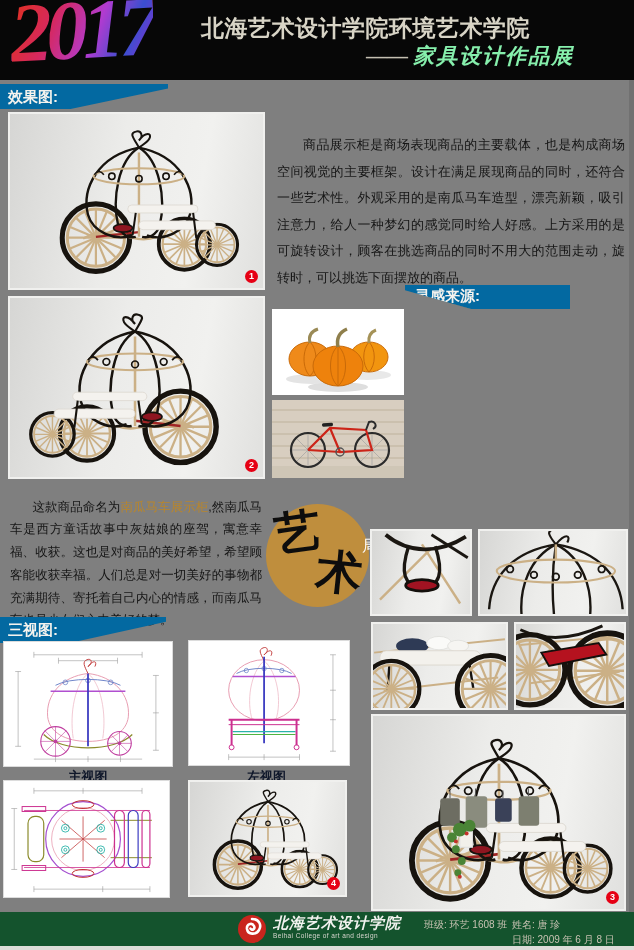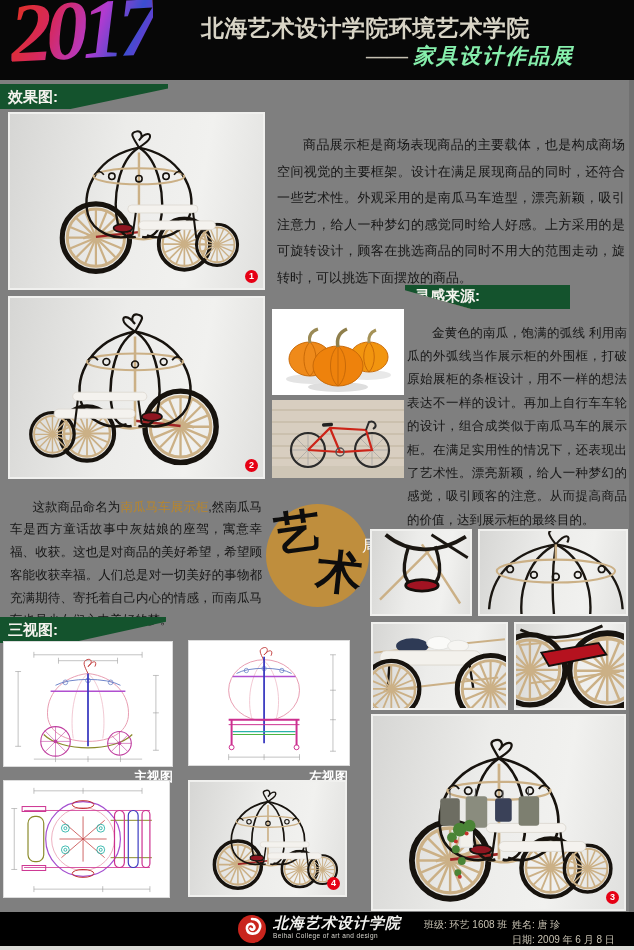--- a/index.html
+++ b/index.html
@@ -12,60 +12,60 @@
     font-style:italic;font-weight:bold;font-size:84px;letter-spacing:-6px;line-height:1.1;
     background:linear-gradient(115deg,#e03024 8%,#d6285f 32%,#b13bd0 58%,#3a4fd0 78%,#8a2fd0 95%);
     -webkit-background-clip:text;background-clip:text;color:transparent;transform:rotate(-3deg);}
   .main-title{position:absolute;left:201px;top:13px;font-size:23px;color:#d8d4c6;letter-spacing:.5px;font-weight:bold;}
   .sub-title{position:absolute;left:366px;top:42px;font-size:21px;font-weight:bold;
     font-family:"Liberation Serif",serif;}
   .sub-title .dash{color:#c4bfb1;}
   .sub-title .txt{color:#86efac;font-style:italic;letter-spacing:2px;}
 
   
-  .gold{position:absolute;background:#14532d;color:#f5f3ee;font-size:15px;font-weight:bold;
+  .gold{position:absolute;background:#0369a1;color:#f5f3ee;font-size:15px;font-weight:bold;
         line-height:25px;padding-left:8px;box-sizing:border-box;}
   .gold .lite{position:absolute;inset:0;pointer-events:none;}
   .cut-r{clip-path:polygon(0 0,100% 0,100% 18%,42% 100%,0 100%);}
   .cut-r .lite{background:#a1875a;clip-path:polygon(44% 100%,100% 20%,100% 100%);}
   .cut-l{clip-path:polygon(0 0,100% 0,100% 100%,40% 100%,0 22%);}
   .cut-l .lite{background:#a1875a;clip-path:polygon(0 24%,40% 100%,0 100%);}
 
   
   .photo{position:absolute;background:linear-gradient(100deg,#d6d6d4 0%,#ececea 42%,#f1f1ef 72%,#e0e0de 100%);
          border:2px solid #f0f0ee;box-sizing:border-box;overflow:hidden;}
   .photo svg{display:block;width:100%;height:100%;}
   .cad{position:absolute;background:#ffffff;border:1px solid #dcdcdc;box-sizing:border-box;overflow:hidden;}
   .cad svg{display:block;width:100%;height:100%;}
   .white{position:absolute;background:#fff;overflow:hidden;}
   .white svg{display:block;width:100%;height:100%;}
   .badge{position:absolute;right:5px;bottom:5px;width:13px;height:13px;border-radius:50%;
          background:#e60014;color:#fff;font-size:9px;font-weight:bold;line-height:13px;
          text-align:center;}
-  .viewlbl{position:absolute;color:#ffffff;font-size:13px;font-weight:bold;text-align:right;}
+  .viewlbl{position:absolute;color:#0f172a;font-size:13px;font-weight:bold;text-align:center;}
 
   
   .para{position:absolute;color:#161616;text-align:justify;}
   .concept-p{left:277px;top:119px;width:348px;font-size:13px;line-height:26.5px;text-indent:2em;}
   .insp-p{left:407px;top:309px;width:220px;font-size:12.5px;line-height:23.4px;text-indent:2em;}
   .desc-p{left:10px;top:483px;width:252px;font-size:12.5px;line-height:22.8px;text-indent:1.8em;}
   .hl{color:#b8862c;}
 
   
   .seal{position:absolute;left:266px;top:504px;width:103px;height:103px;border-radius:50%;
         background:#bf8e3d;}
   .seal span{position:absolute;font-family:"Liberation Serif",serif;font-weight:bold;
         color:#0d0d0d;font-size:46px;line-height:1;}
   .seal .c1{left:9px;top:6px;transform:rotate(-8deg);}
   .seal .c2{left:50px;top:46px;transform:rotate(6deg);}
 
   .partial-label{position:absolute;left:362px;top:504px;font-size:15.5px;color:#fafafa;margin-top:32px;}
 
   
-  .footer{position:absolute;left:0;top:912px;width:634px;height:36px;background:#000000;}
+  .footer{position:absolute;left:0;top:912px;width:634px;height:36px;background:#14532d;}
   .bottom-strip{position:absolute;left:0;top:946px;width:634px;height:4px;background:#dcdcd8;}
   .college{position:absolute;left:237px;top:2px;display:flex;align-items:flex-start;}
   .college .cn{font-family:"Liberation Serif",serif;font-style:italic;font-weight:bold;
       color:#f2f2ef;font-size:15px;line-height:18px;letter-spacing:1px;}
   .college .en{color:#d8d6cf;font-size:6.5px;letter-spacing:.4px;}
   .finfo{position:absolute;color:#c9c3b3;font-size:10px;white-space:nowrap;}
   .edge{position:absolute;right:0;top:80px;width:5px;height:868px;background:#717171;}
 </style>
 </head>
 <body>
@@ -355,21 +355,20 @@
       <g fill="none" stroke="#cc2418" stroke-width="2.2">
         <path d="M36 50 L58 28 L94 30 L100 50 L68 52 L58 28"></path>
         <path d="M68 52 L36 50"></path>
       </g>
       <circle cx="68" cy="52" r="4" fill="none" stroke="#555" stroke-width="1.5"></circle>
       <rect x="50" y="23" width="11" height="3.5" rx="1.5" fill="#222" transform="rotate(-4 55 25)"></rect>
       <path d="M94 30 L97 22 C 103 20,106 26,101 29" fill="none" stroke="#2b2b2b" stroke-width="2"></path>
     </svg>
   </div>
 
-  <p class="para insp-p">金黄色的南瓜，饱满的弧线 利用南瓜的外弧线当作展示柜的外围框，打破原始展柜的条框设计，用不一样的想法表达不一样的设计。再加上自行车车轮的设计，组合成类似于南瓜马车的展示柜。在满足实用性的情况下，还表现出了艺术性。漂亮新颖，给人一种梦幻的感觉，吸引顾客的注意。从而提高商品的价值，达到展示柜的最终目的。</p>
 
   <div class="seal">
     <span class="c1">艺</span>
     <span class="c2">术</span>
   </div>
 
   <div class="partial-label">局部展示图:</div>
 
   <div class="photo" style="left:370px;top:529px;width:102px;height:87px;">
     <svg viewBox="0 0 102 87">

